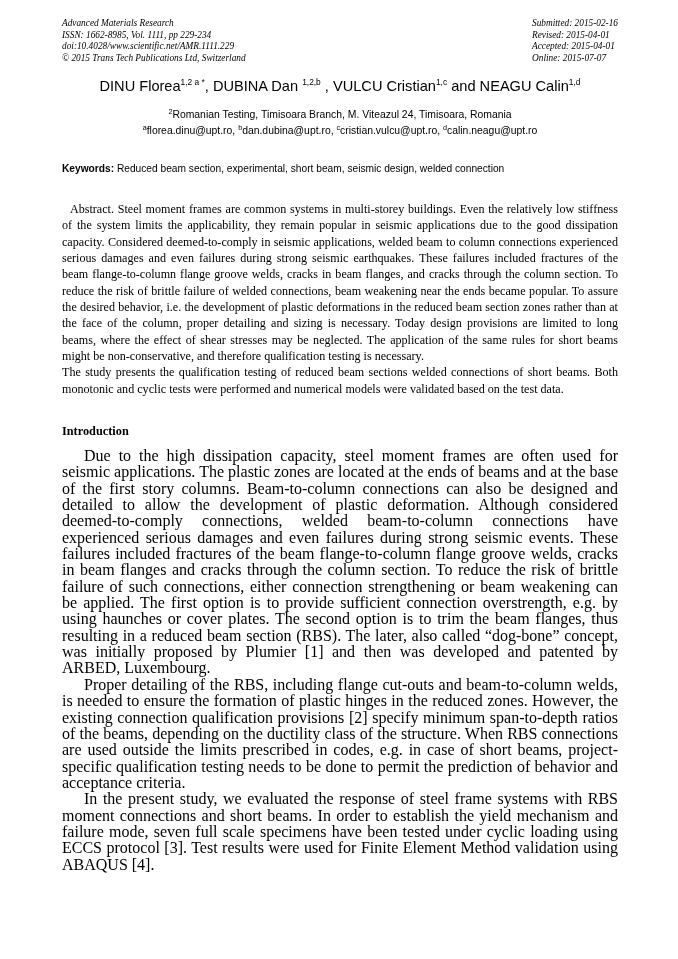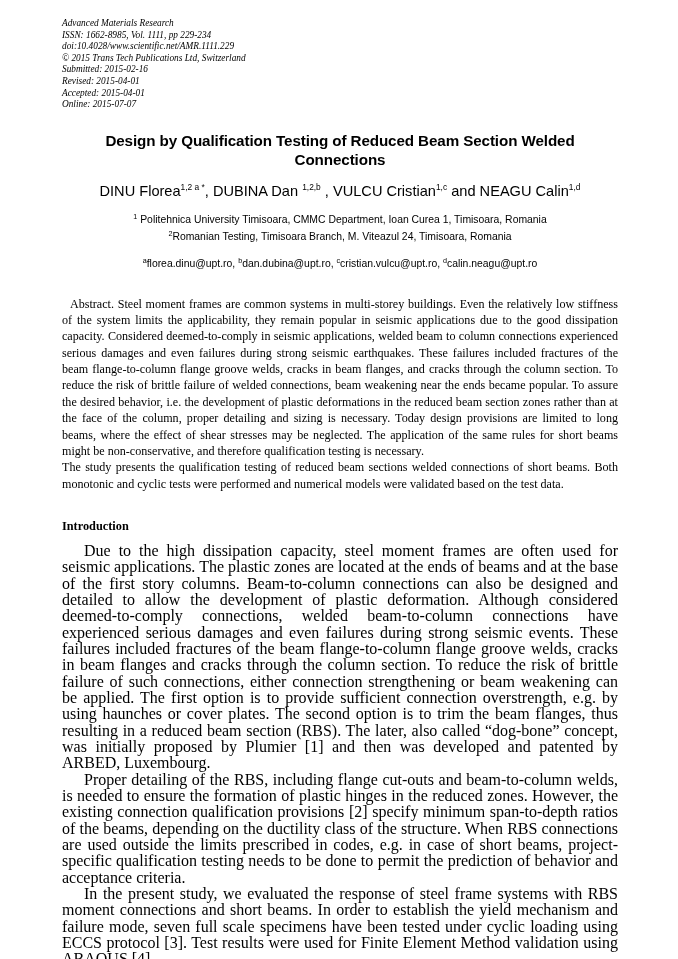--- a/index.html
+++ b/index.html
@@ -32,21 +32,20 @@
 
   
   .journal-header {
     display: flex;
     justify-content: space-between;
     align-items: flex-start;
     font-style: italic;
     font-size: 9.3px;
     line-height: 11.6px;
     font-family: "Liberation Serif", serif;
-    flex-direction: column;
   }
   .journal-header .left-block,
   .journal-header .right-block {
     white-space: nowrap;
   }
   .journal-header .right-block {
     text-align: left;
   }
   .journal-header div.line {
     display: block;
@@ -87,21 +86,20 @@
   }
   .affiliations sup {
     font-size: 7.2px;
     vertical-align: super;
     line-height: 0;
   }
   .affil-line { display: block; }
 
   
   .emails {
-    margin-top: 11px;
     text-align: center;
     font-family: "Liberation Sans", sans-serif;
     font-size: 10.4px;
     line-height: 14px;
   }
   .emails sup {
     font-size: 7.2px;
     vertical-align: super;
     line-height: 0;
   }
@@ -174,35 +172,34 @@
         <div class="line">© 2015 Trans Tech Publications Ltd, Switzerland</div>
       </div>
       <div class="right-block">
         <div class="line">Submitted: 2015-02-16</div>
         <div class="line">Revised: 2015-04-01</div>
         <div class="line">Accepted: 2015-04-01</div>
         <div class="line">Online: 2015-07-07</div>
       </div>
     </div>
 
-    <div class="paper-title">Design by Qualification Testing of Reduced Beam Section Welded Connections</div>
 
     <div class="authors">
       <span><span>DINU Florea</span><sup>1,2 a *</sup><span>, </span></span><span><span>DUBINA Dan </span><sup>1,2,b</sup><span> , </span></span><span><span>VULCU Cristian</span><sup>1,c</sup><span> and </span></span><span><span>NEAGU Calin</span><sup>1,d</sup></span>
     </div>
 
     <div class="affiliations">
-      <div class="affil-line"><sup>1</sup><span> Politehnica University Timisoara, CMMC Department, Ioan Curea 1, Timisoara, Romania</span></div>
       <div class="affil-line"><sup>2</sup><span>Romanian Testing, Timisoara Branch, M. Viteazul 24, Timisoara, Romania</span></div>
     </div>
 
     <div class="emails">
       <span><sup>a</sup><span>florea.dinu@upt.ro</span><span>, </span></span><span><sup>b</sup><span>dan.dubina@upt.ro</span><span>, </span></span><span><sup>c</sup><span>cristian.vulcu@upt.ro</span><span>, </span></span><span><sup>d</sup><span>calin.neagu@upt.ro</span></span>
     </div>
 
+    <div class="keywords"><span class="kw-label">Keywords:</span><span> Reduced beam section, experimental, short beam, seismic design, welded connection</span></div>
 
     <div class="abstract">
       <p><span class="ab-label">Abstract.</span><span> Steel moment frames are common systems in multi-storey buildings. Even the relatively low stiffness of the system limits the applicability, they remain popular in seismic applications due to the good dissipation capacity. Considered deemed-to-comply in seismic applications, welded beam to column connections experienced serious damages and even failures during strong seismic earthquakes. These failures included fractures of the beam flange-to-column flange groove welds, cracks in beam flanges, and cracks through the column section. To reduce the risk of brittle failure of welded connections, beam weakening near the ends became popular. To assure the desired behavior, i.e. the development of plastic deformations in the reduced beam section zones rather than at the face of the column, proper detailing and sizing is necessary. Today design provisions are limited to long beams, where the effect of shear stresses may be neglected. The application of the same rules for short beams might be non-conservative, and therefore qualification testing is necessary.</span></p>
       <p>The study presents the qualification testing of reduced beam sections welded connections of short beams. Both monotonic and cyclic tests were performed and numerical models were validated based on the test data.</p>
     </div>
 
     <div class="section-heading">Introduction</div>
 
     <div class="body-text">
       <p>Due to the high dissipation capacity, steel moment frames are often used for seismic applications. The plastic zones are located at the ends of beams and at the base of the first story columns. Beam-to-column connections can also be designed and detailed to allow the development of plastic deformation. Although considered deemed-to-comply connections, welded beam-to-column connections have experienced serious damages and even failures during strong seismic events. These failures included fractures of the beam flange-to-column flange groove welds, cracks in beam flanges and cracks through the column section. To reduce the risk of brittle failure of such connections, either connection strengthening or beam weakening can be applied. The first option is to provide sufficient connection overstrength, e.g. by using haunches or cover plates. The second option is to trim the beam flanges, thus resulting in a reduced beam section (RBS). The later, also called “dog-bone” concept, was initially proposed by Plumier [1] and then was developed and patented by ARBED, Luxembourg.</p>

